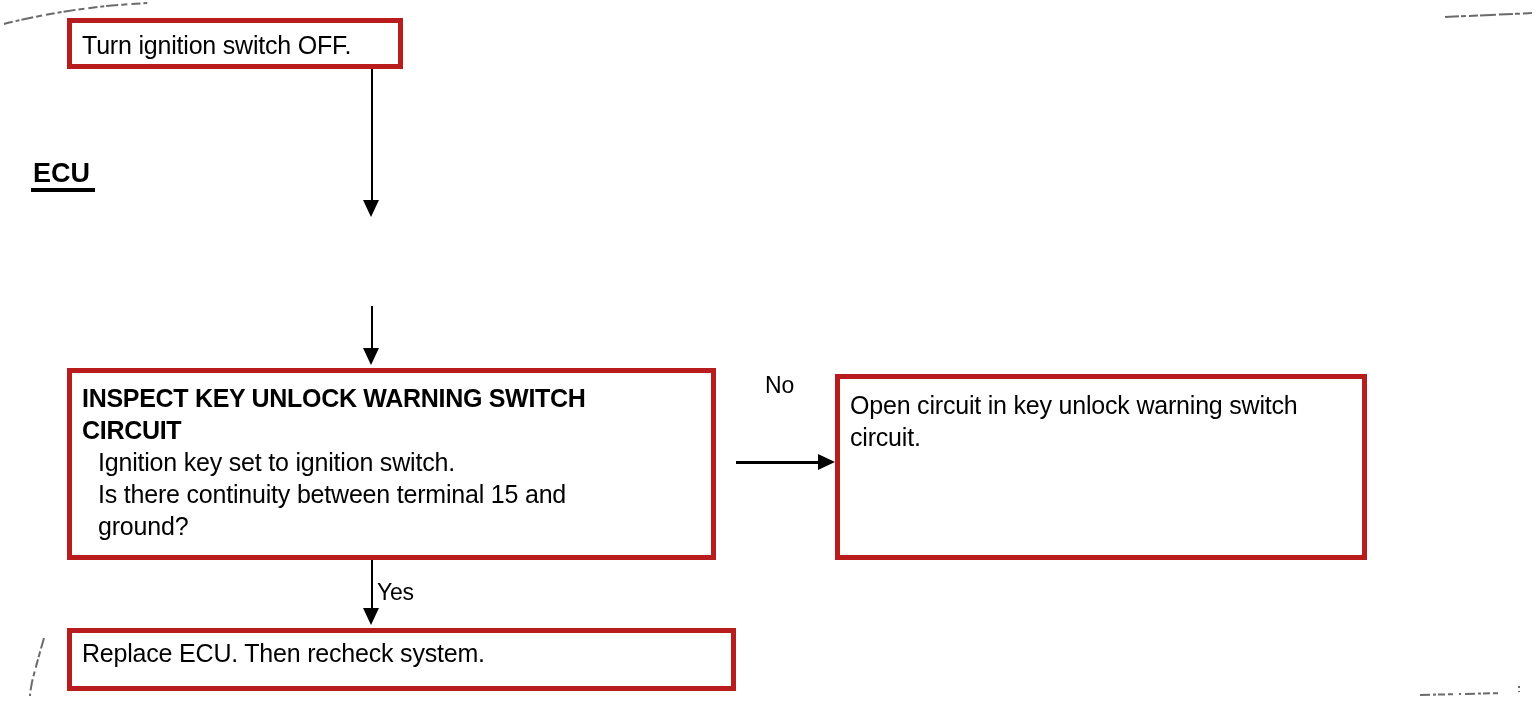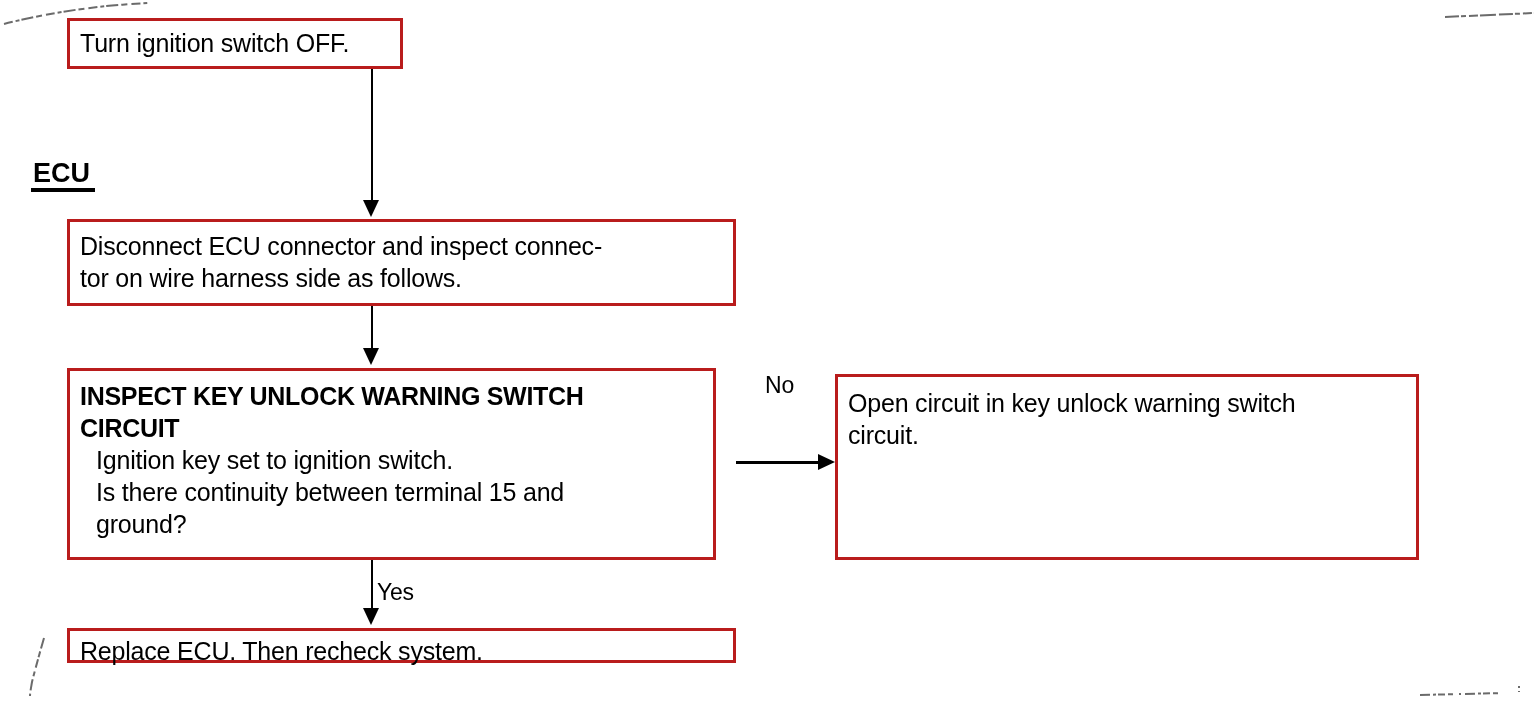--- a/index.html
+++ b/index.html
@@ -14,21 +14,21 @@
     background: #ffffff;
     font-family: "Liberation Sans", sans-serif;
     color: #000000;
     overflow: hidden;
   }
 
   
   .box {
     position: absolute;
     box-sizing: border-box;
-    border: 3px solid #b91c1c;
+    border: 5px solid #b91c1c;
     background: #fff;
   }
   .box .txt {
     position: absolute;
     left: 10px;
     right: 6px;
     top: 4px;
     font-size: 25px;
     line-height: 32px;
     letter-spacing: -0.2px;
@@ -42,24 +42,24 @@
   #box-disconnect .txt { top: 8px; }
 
   #box-inspect      { left: 67px;  top: 368px; width: 649px; height: 192px; }
   #box-inspect .head { position: absolute; left: 10px; right: 6px; top: 9px;
                        font-size: 25px; line-height: 32px; font-weight: bold;
                        letter-spacing: -0.3px; white-space: pre-line; }
   #box-inspect .body { position: absolute; left: 26px; right: 6px; top: 73px;
                        font-size: 25px; line-height: 32px;
                        letter-spacing: -0.2px; white-space: pre-line; }
 
-  #box-open-circuit { left: 835px; top: 374px; width: 584px; height: 186px; }
+  #box-open-circuit { left: 835px; top: 374px; width: 532px; height: 186px; }
   #box-open-circuit .txt { top: 10px; }
 
-  #box-replace-ecu  { left: 67px;  top: 628px; width: 669px; height: 35px; }
+  #box-replace-ecu  { left: 67px;  top: 628px; width: 669px; height: 63px; }
   #box-replace-ecu .txt { top: 4px; }
 
   
   #ecu-label {
     position: absolute;
     left: 33px;
     top: 158px;
     font-size: 27px;
     font-weight: bold;
     letter-spacing: 0px;
@@ -155,24 +155,20 @@
   <div class="box" id="box-ignition-off">
     <div class="txt">Turn ignition switch OFF.</div>
   </div>
 
   <div class="vline" id="conn1-line"></div>
   <div class="arrow-down" id="conn1-arrow"></div>
 
   <div id="ecu-label">ECU</div>
   <div id="ecu-label-rule"></div>
 
-  <div class="box" id="box-disconnect">
-    <div class="txt">Disconnect ECU connector and inspect connec-
-tor on wire harness side as follows.</div>
-  </div>
 
   <div class="vline" id="conn2-line"></div>
   <div class="arrow-down" id="conn2-arrow"></div>
 
   <div class="box" id="box-inspect">
     <div class="head">INSPECT KEY UNLOCK WARNING SWITCH
 CIRCUIT</div>
     <div class="body">Ignition key set to ignition switch.
 Is there continuity between terminal 15 and
 ground?</div>

